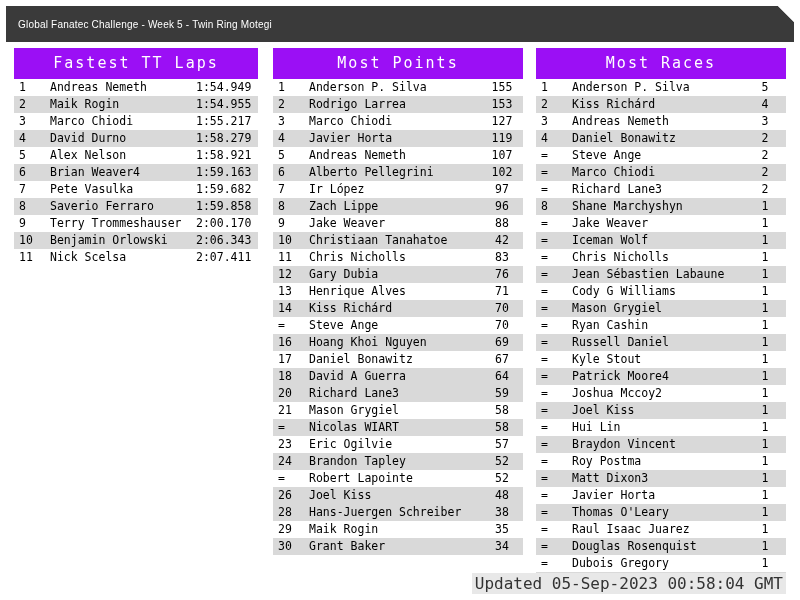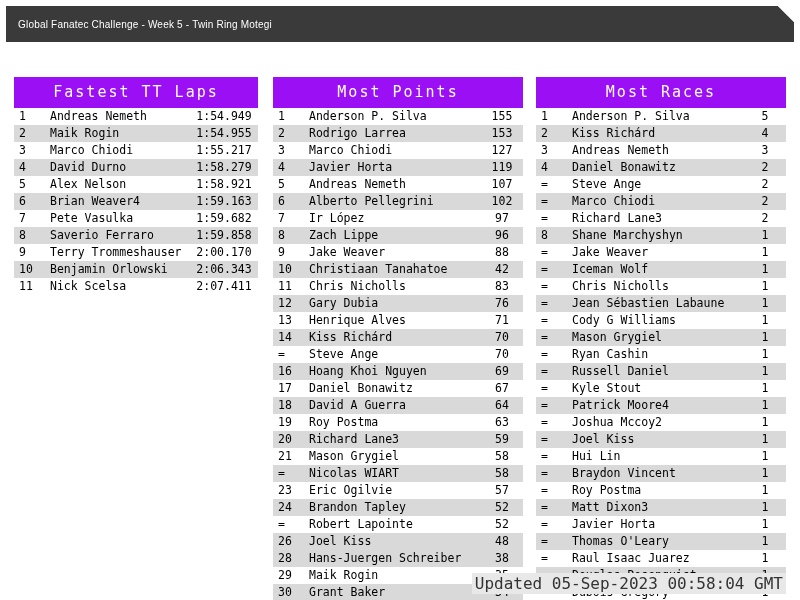--- a/index.html
+++ b/index.html
@@ -40,21 +40,20 @@
     top: 6px; right: 6px;
     width: 16px; height: 16px;
     background: #ffffff;
     clip-path: polygon(100% 0, 0 0, 100% 100%);
   }
 
   
   .col {
     position: absolute;
     top: 48px;
-    margin-top: 29px;
   }
   .col-tt    { left: 14px;  width: 244px; }
   .col-pts   { left: 273px; width: 250px; }
   .col-races { left: 536px; width: 250px; }
 
   .col-header {
     background: #9b0ff5;
     color: #ffffff;
     text-align: center;
     font-size: 15px;
@@ -82,21 +81,21 @@
   .c-pos {
     width: 30px;
     padding-left: 5px !important;
     text-align: left;
   }
   .c-name {
     padding-left: 6px !important;
     text-align: left;
   }
   .c-val {
-    text-align: center;
+    text-align: left;
     padding-right: 6px !important;
     width: 62px;
   }
   .c-val-short {
     text-align: center;
     padding-right: 8px !important;
     width: 34px;
   }
 
   
@@ -271,25 +270,20 @@
           <tr class="r-even">
             <td class="c-pos">17</td>
             <td class="c-name">Daniel Bonawitz</td>
             <td class="c-val-short">67</td>
           </tr>
           <tr class="r-odd">
             <td class="c-pos">18</td>
             <td class="c-name">David A Guerra</td>
             <td class="c-val-short">64</td>
           </tr>
-          <tr class="r-even">
-            <td class="c-pos">19</td>
-            <td class="c-name">Roy Postma</td>
-            <td class="c-val-short">63</td>
-          </tr>
           <tr class="r-odd">
             <td class="c-pos">20</td>
             <td class="c-name">Richard Lane3</td>
             <td class="c-val-short">59</td>
           </tr>
           <tr class="r-even">
             <td class="c-pos">21</td>
             <td class="c-name">Mason Grygiel</td>
             <td class="c-val-short">58</td>
           </tr>

